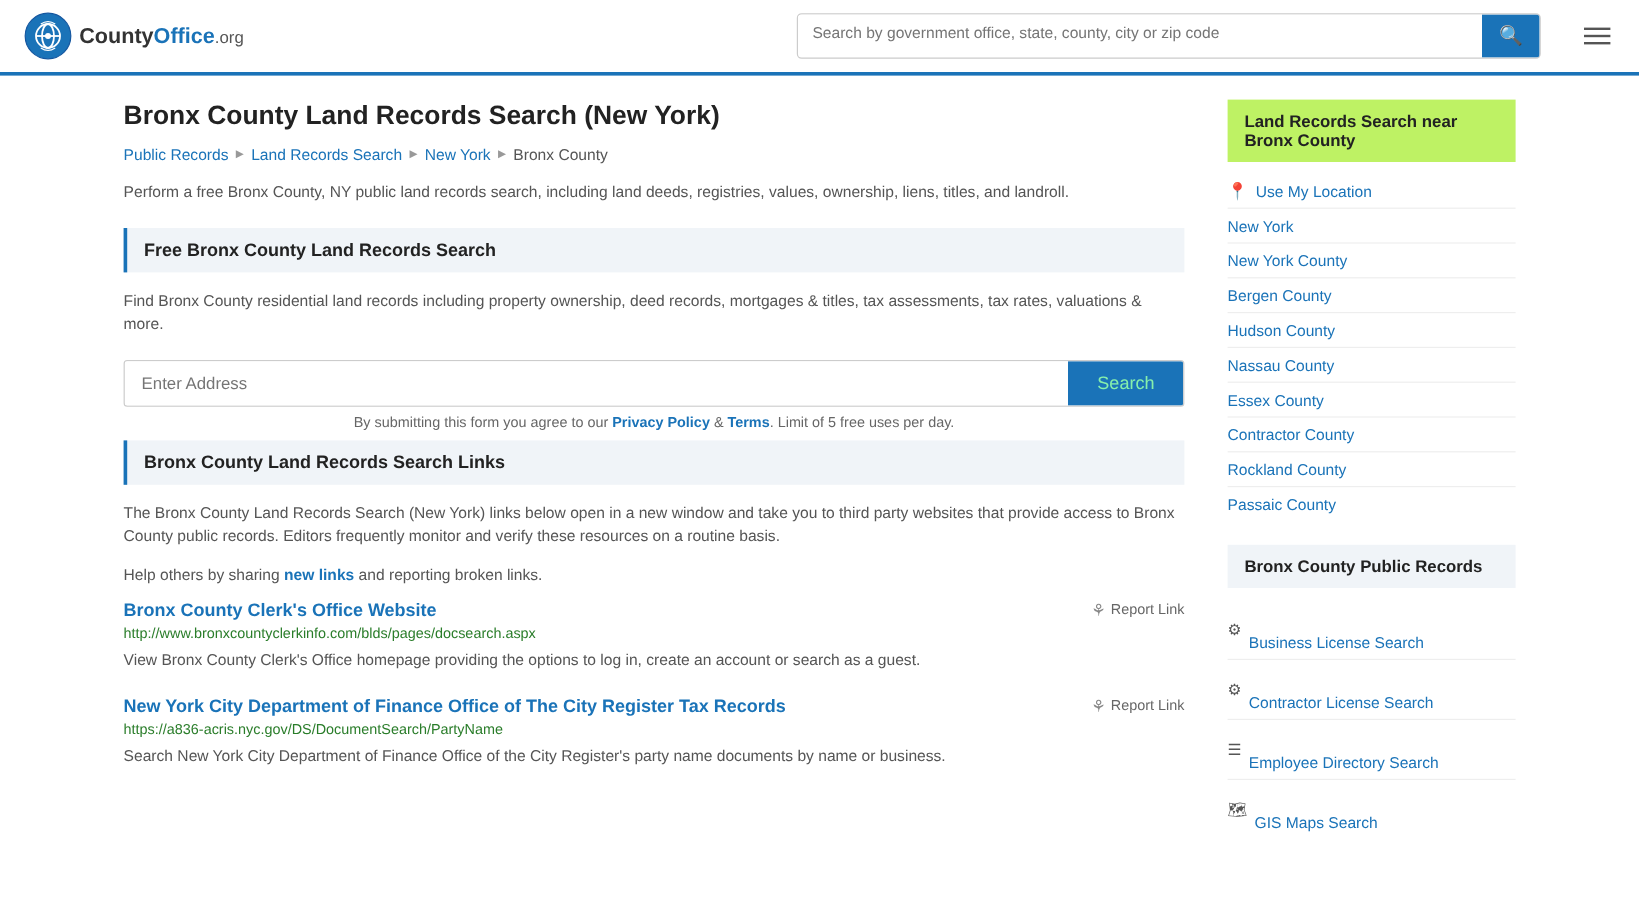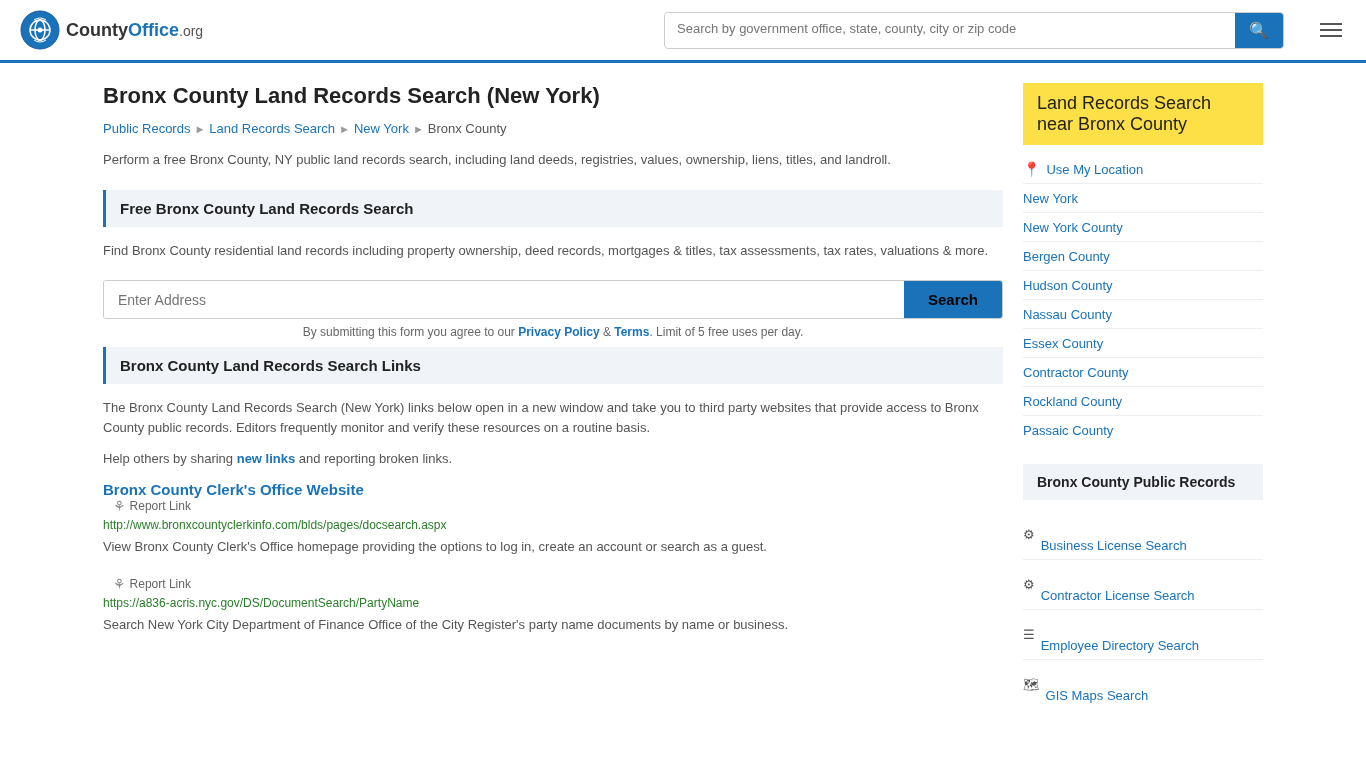--- a/index.html
+++ b/index.html
@@ -71,21 +71,21 @@
       height: 2px;
       background: #555;
     }
 
     
     .main-container {
       display: flex;
       max-width: 1200px;
       margin: 0 auto;
       padding: 20px;
-      gap: 20px;
+      gap: 36px;
     }
     .content-area {
       flex: 1;
       min-width: 0;
     }
     .sidebar {
       width: 240px;
       flex-shrink: 0;
     }
 
@@ -142,25 +142,25 @@
     .search-form-inner input {
       flex: 1;
       padding: 10px 14px;
       border: none;
       outline: none;
       font-size: 14px;
       color: #555;
     }
     .search-form-inner button {
       background: #1a73b8;
-      color: #000000;
+      color: #86efac;
       border: none;
       padding: 10px 24px;
       font-size: 15px;
-      font-weight: bold;
+      font-weight: normal;
       cursor: pointer;
     }
     .form-disclaimer {
       font-size: 12px;
       color: #666;
       text-align: center;
       margin-top: 6px;
     }
     .form-disclaimer a { color: #1a73b8; text-decoration: none; font-weight: bold; }
 
@@ -175,21 +175,20 @@
 
     
     .link-item {
       margin-bottom: 20px;
     }
     .link-item-header {
       display: flex;
       align-items: flex-start;
       justify-content: space-between;
       margin-bottom: 4px;
-      flex-direction: column;
     }
     .link-item-title {
       font-size: 15px;
       font-weight: bold;
       color: #1a73b8;
       text-decoration: none;
     }
     .report-link-btn {
       display: flex;
       align-items: center;
@@ -211,24 +210,24 @@
       display: block;
     }
     .link-item-desc {
       font-size: 13px;
       color: #555;
       line-height: 1.5;
     }
 
     
     .sidebar-section {
-      background: #fde047;
+      background: #bef264;
       padding: 10px 14px;
-      font-size: 18px;
-      font-weight: normal;
+      font-size: 14px;
+      font-weight: bold;
       color: #222;
       margin-bottom: 10px;
     }
     .sidebar-links {
       list-style: none;
       margin-bottom: 20px;
     }
     .sidebar-links li {
       padding: 6px 0;
       border-bottom: 1px solid #eee;
@@ -356,20 +355,21 @@
           <span class="report-icon">⚘</span>
           <span>Report Link</span>
         </button>
       </div>
       <span class="link-item-url">http://www.bronxcountyclerkinfo.com/blds/pages/docsearch.aspx</span>
       <p class="link-item-desc">View Bronx County Clerk's Office homepage providing the options to log in, create an account or search as a guest.</p>
     </div>
 
     <div class="link-item">
       <div class="link-item-header">
+        <a href="#" class="link-item-title">New York City Department of Finance Office of The City Register Tax Records</a>
         <button class="report-link-btn">
           <span class="report-icon">⚘</span>
           <span>Report Link</span>
         </button>
       </div>
       <span class="link-item-url">https://a836-acris.nyc.gov/DS/DocumentSearch/PartyName</span>
       <p class="link-item-desc">Search New York City Department of Finance Office of the City Register's party name documents by name or business.</p>
     </div>
 
   </div>

